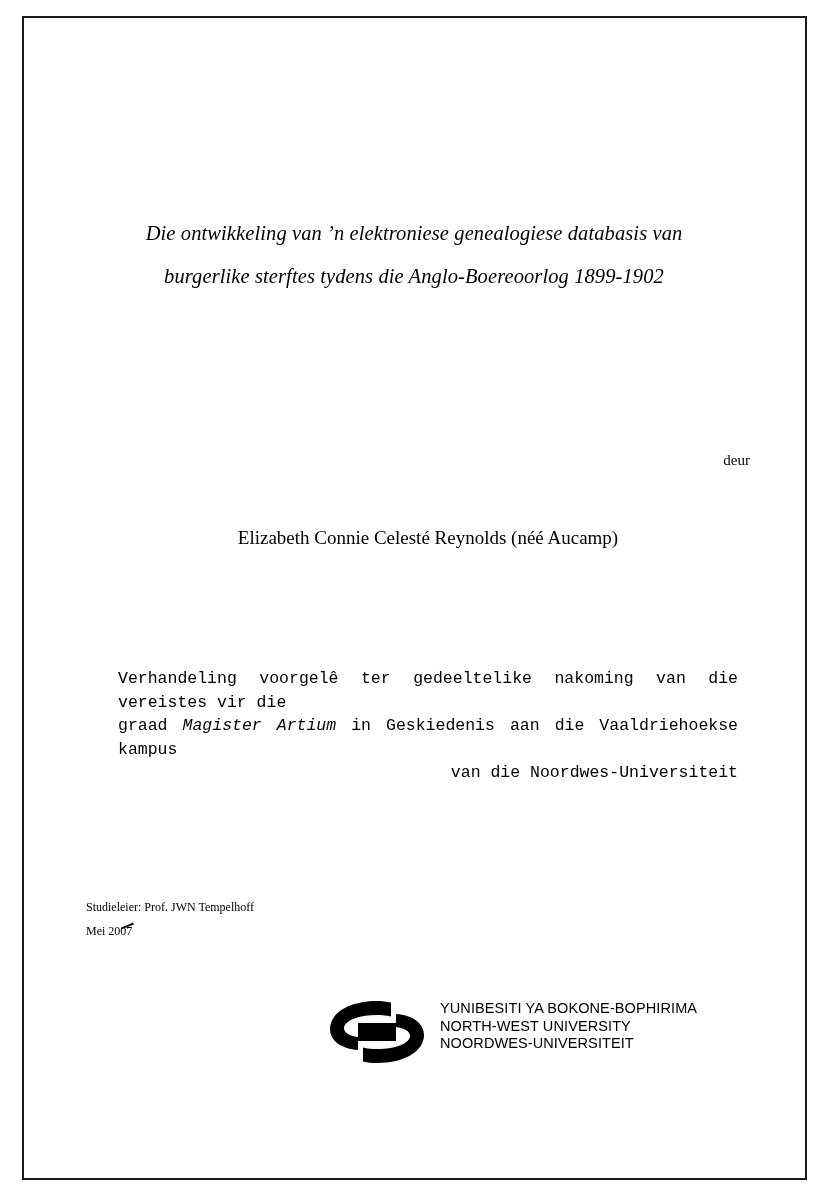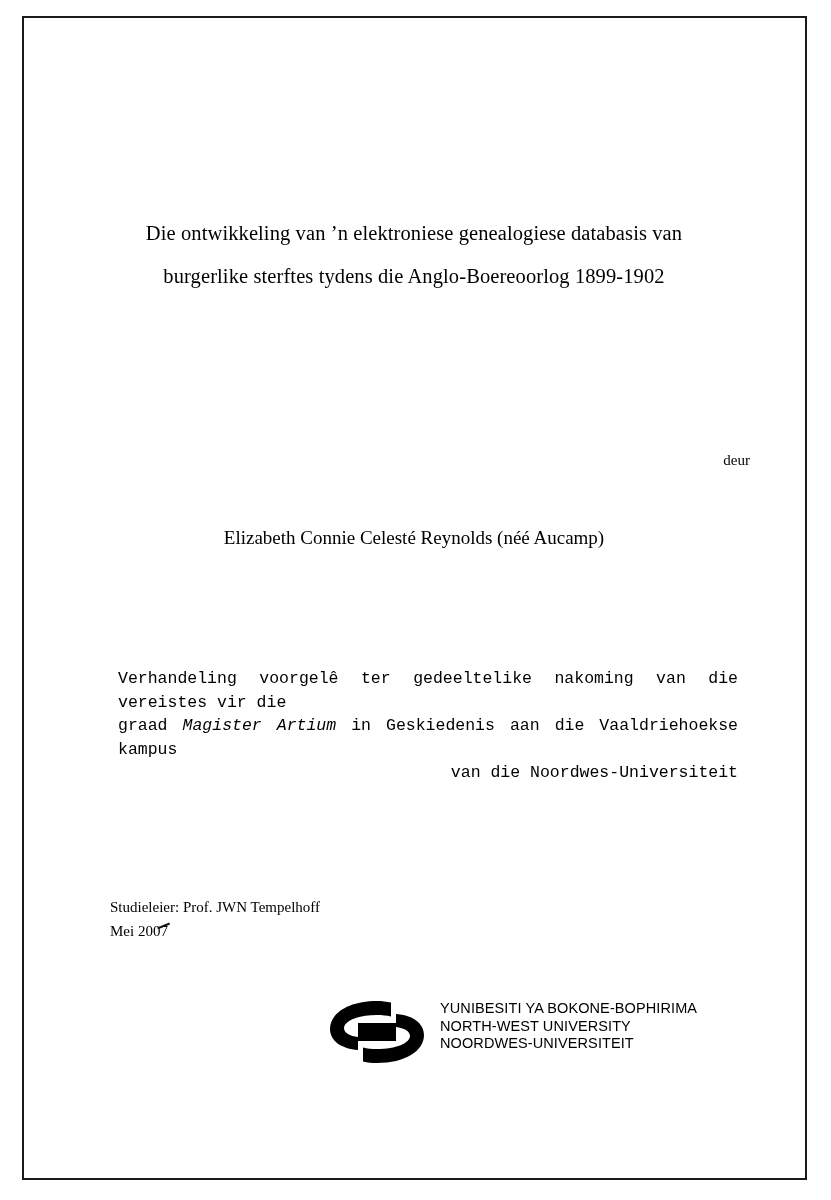--- a/index.html
+++ b/index.html
@@ -39,36 +39,37 @@
   }
   .title-block {
     position: absolute;
     left: 0;
     top: 172px;
     width: 672px;
     text-align: center;
     font-size: 20.5px;
     line-height: 43px;
     letter-spacing: 0.1px;
+    font-style: italic;
   }
   .title-line {
     display: block;
     white-space: nowrap;
   }
   .deur {
     position: absolute;
     left: 0;
     top: 412px;
     width: 672px;
     text-align: right;
     font-size: 15px;
   }
   .author {
     position: absolute;
-    left: 0;
+    left: 14px;
     top: 487px;
     width: 672px;
     text-align: center;
     font-size: 19px;
   }
   .statement {
     position: absolute;
     left: 40px;
     top: 627px;
     width: 620px;
@@ -78,24 +79,24 @@
     font-family: Liberation Mono, monospace;
   }
   .statement .l3 {
     text-align: right;
   }
   .statement i {
     font-style: italic;
   }
   .supervisor {
     position: absolute;
-    left: 32px;
+    left: 8px;
     top: 855px;
     width: 620px;
-    font-size: 15px;
+    font-size: 12px;
     line-height: 24px;
   }
   .supervisor .date {
     position: relative;
     display: inline-block;
     text-align: right;
   }
   .supervisor .date .strike {
     position: absolute;
     right: -2px;

